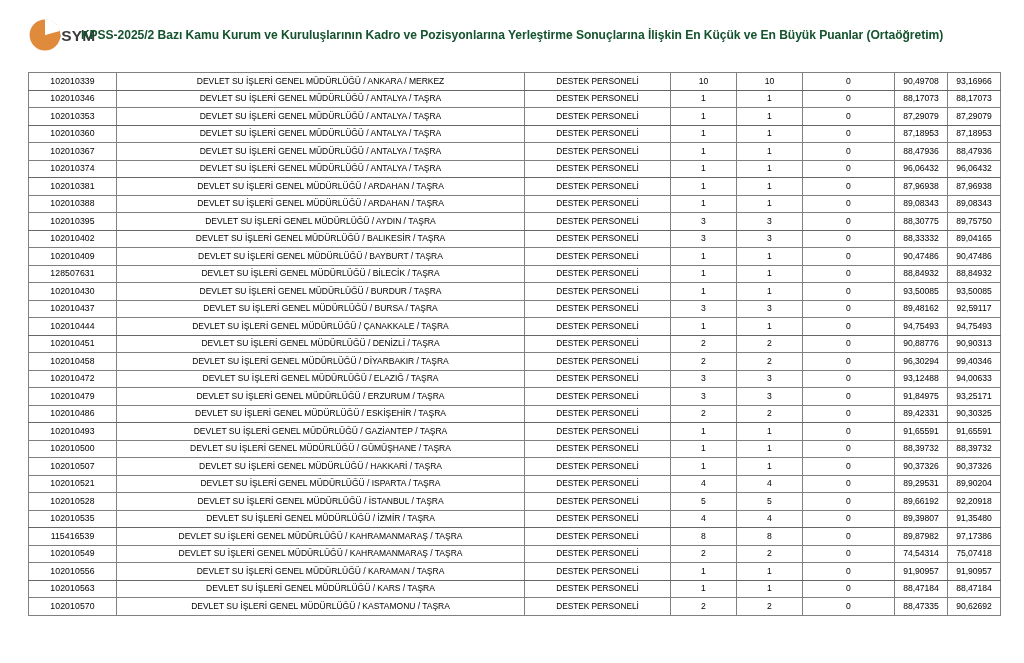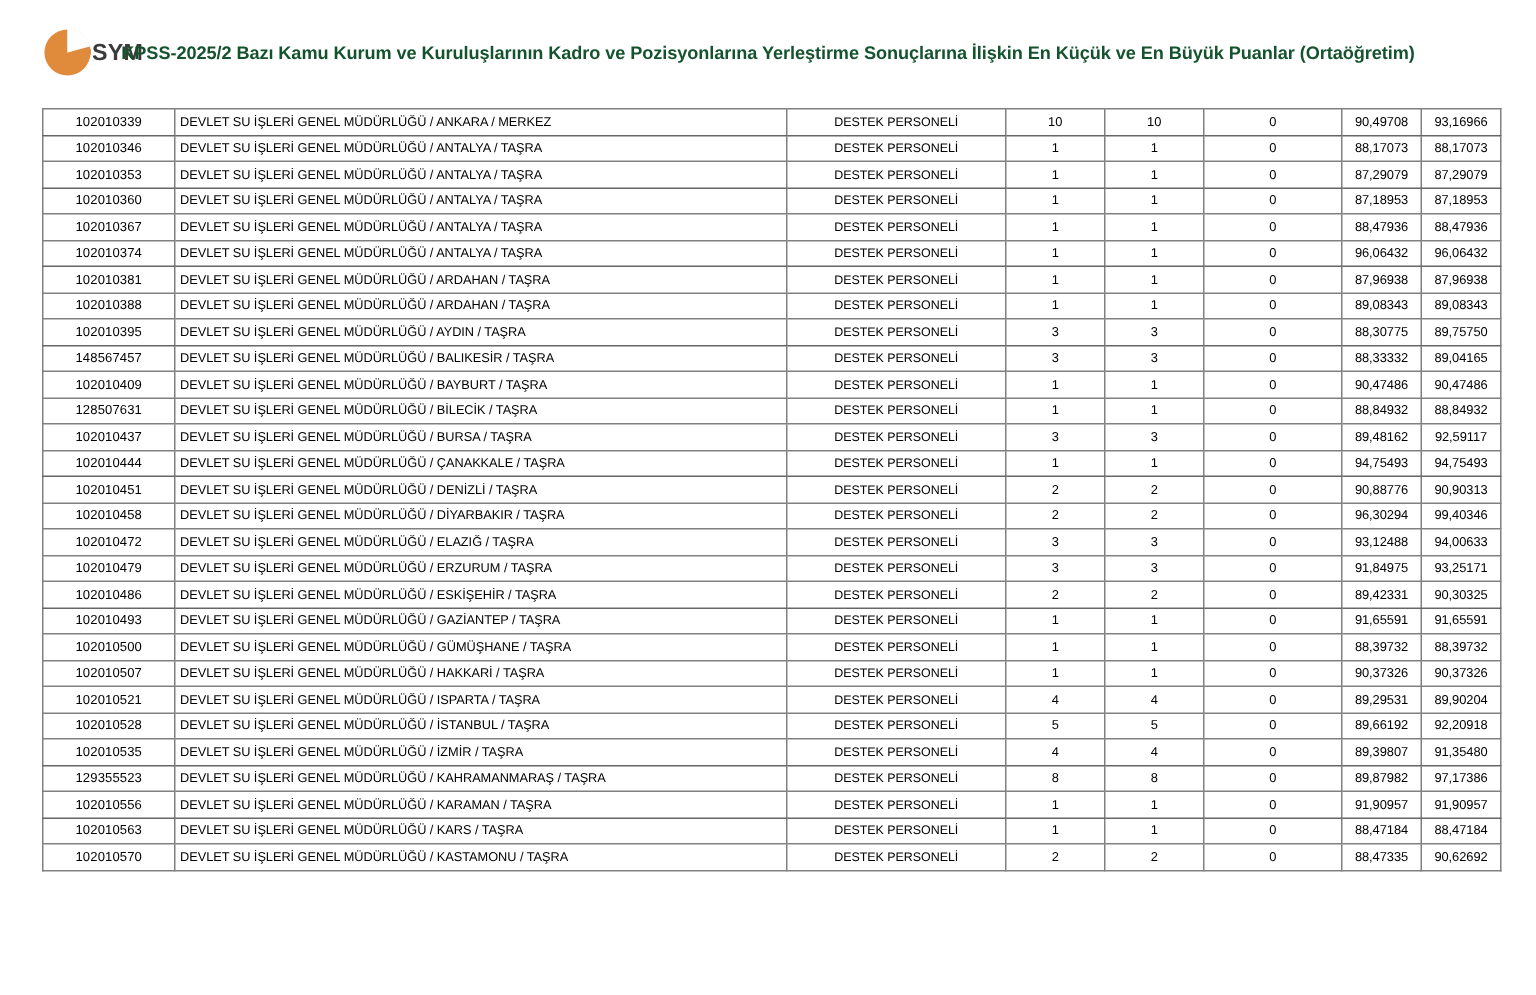--- a/index.html
+++ b/index.html
@@ -64,21 +64,21 @@
   table.grid td{
     border:1px solid #808080;
     height:16.5px;
     padding:0 3px;
     vertical-align:middle;
     white-space:nowrap;
     overflow:hidden;
     background:#fff;
   }
   td.code{text-align:center;font-size:8.7px;letter-spacing:.1px;margin-top:16px;}
-  td.inst{text-align:left;font-size:8.5px;letter-spacing:-0.02px;}
+  td.inst{text-align:center;font-size:8.5px;letter-spacing:-0.02px;}
   td.pos{text-align:center;font-size:8.3px;letter-spacing:-0.02px;}
   td.num{text-align:center;font-size:8.6px;}
   td.score{text-align:center;font-size:8.6px;letter-spacing:-0.05px;}
 
   
   tr.heavy > td{border-bottom-color:#666;border-bottom-width:1px;}
 </style>
 </head>
 <body>
 
@@ -195,21 +195,21 @@
             <td class="code">102010395</td>
             <td class="inst">DEVLET SU İŞLERİ GENEL MÜDÜRLÜĞÜ / AYDIN / TAŞRA</td>
             <td class="pos">DESTEK PERSONELİ</td>
             <td class="num">3</td>
             <td class="num">3</td>
             <td class="num">0</td>
             <td class="score">88,30775</td>
             <td class="score">89,75750</td>
           </tr>
           <tr>
-            <td class="code">148567457</td>
+            <td class="code">102010402</td>
             <td class="inst">DEVLET SU İŞLERİ GENEL MÜDÜRLÜĞÜ / BALIKESİR / TAŞRA</td>
             <td class="pos">DESTEK PERSONELİ</td>
             <td class="num">3</td>
             <td class="num">3</td>
             <td class="num">0</td>
             <td class="score">88,33332</td>
             <td class="score">89,04165</td>
           </tr>
           <tr>
             <td class="code">102010409</td>
@@ -225,20 +225,30 @@
             <td class="code">128507631</td>
             <td class="inst">DEVLET SU İŞLERİ GENEL MÜDÜRLÜĞÜ / BİLECİK / TAŞRA</td>
             <td class="pos">DESTEK PERSONELİ</td>
             <td class="num">1</td>
             <td class="num">1</td>
             <td class="num">0</td>
             <td class="score">88,84932</td>
             <td class="score">88,84932</td>
           </tr>
           <tr>
+            <td class="code">102010430</td>
+            <td class="inst">DEVLET SU İŞLERİ GENEL MÜDÜRLÜĞÜ / BURDUR / TAŞRA</td>
+            <td class="pos">DESTEK PERSONELİ</td>
+            <td class="num">1</td>
+            <td class="num">1</td>
+            <td class="num">0</td>
+            <td class="score">93,50085</td>
+            <td class="score">93,50085</td>
+          </tr>
+          <tr>
             <td class="code">102010437</td>
             <td class="inst">DEVLET SU İŞLERİ GENEL MÜDÜRLÜĞÜ / BURSA / TAŞRA</td>
             <td class="pos">DESTEK PERSONELİ</td>
             <td class="num">3</td>
             <td class="num">3</td>
             <td class="num">0</td>
             <td class="score">89,48162</td>
             <td class="score">92,59117</td>
           </tr>
           <tr class="heavy">
@@ -355,28 +365,38 @@
             <td class="code">102010535</td>
             <td class="inst">DEVLET SU İŞLERİ GENEL MÜDÜRLÜĞÜ / İZMİR / TAŞRA</td>
             <td class="pos">DESTEK PERSONELİ</td>
             <td class="num">4</td>
             <td class="num">4</td>
             <td class="num">0</td>
             <td class="score">89,39807</td>
             <td class="score">91,35480</td>
           </tr>
           <tr>
-            <td class="code">129355523</td>
+            <td class="code">115416539</td>
             <td class="inst">DEVLET SU İŞLERİ GENEL MÜDÜRLÜĞÜ / KAHRAMANMARAŞ / TAŞRA</td>
             <td class="pos">DESTEK PERSONELİ</td>
             <td class="num">8</td>
             <td class="num">8</td>
             <td class="num">0</td>
             <td class="score">89,87982</td>
             <td class="score">97,17386</td>
+          </tr>
+          <tr>
+            <td class="code">102010549</td>
+            <td class="inst">DEVLET SU İŞLERİ GENEL MÜDÜRLÜĞÜ / KAHRAMANMARAŞ / TAŞRA</td>
+            <td class="pos">DESTEK PERSONELİ</td>
+            <td class="num">2</td>
+            <td class="num">2</td>
+            <td class="num">0</td>
+            <td class="score">74,54314</td>
+            <td class="score">75,07418</td>
           </tr>
           <tr class="heavy">
             <td class="code">102010556</td>
             <td class="inst">DEVLET SU İŞLERİ GENEL MÜDÜRLÜĞÜ / KARAMAN / TAŞRA</td>
             <td class="pos">DESTEK PERSONELİ</td>
             <td class="num">1</td>
             <td class="num">1</td>
             <td class="num">0</td>
             <td class="score">91,90957</td>
             <td class="score">91,90957</td>

